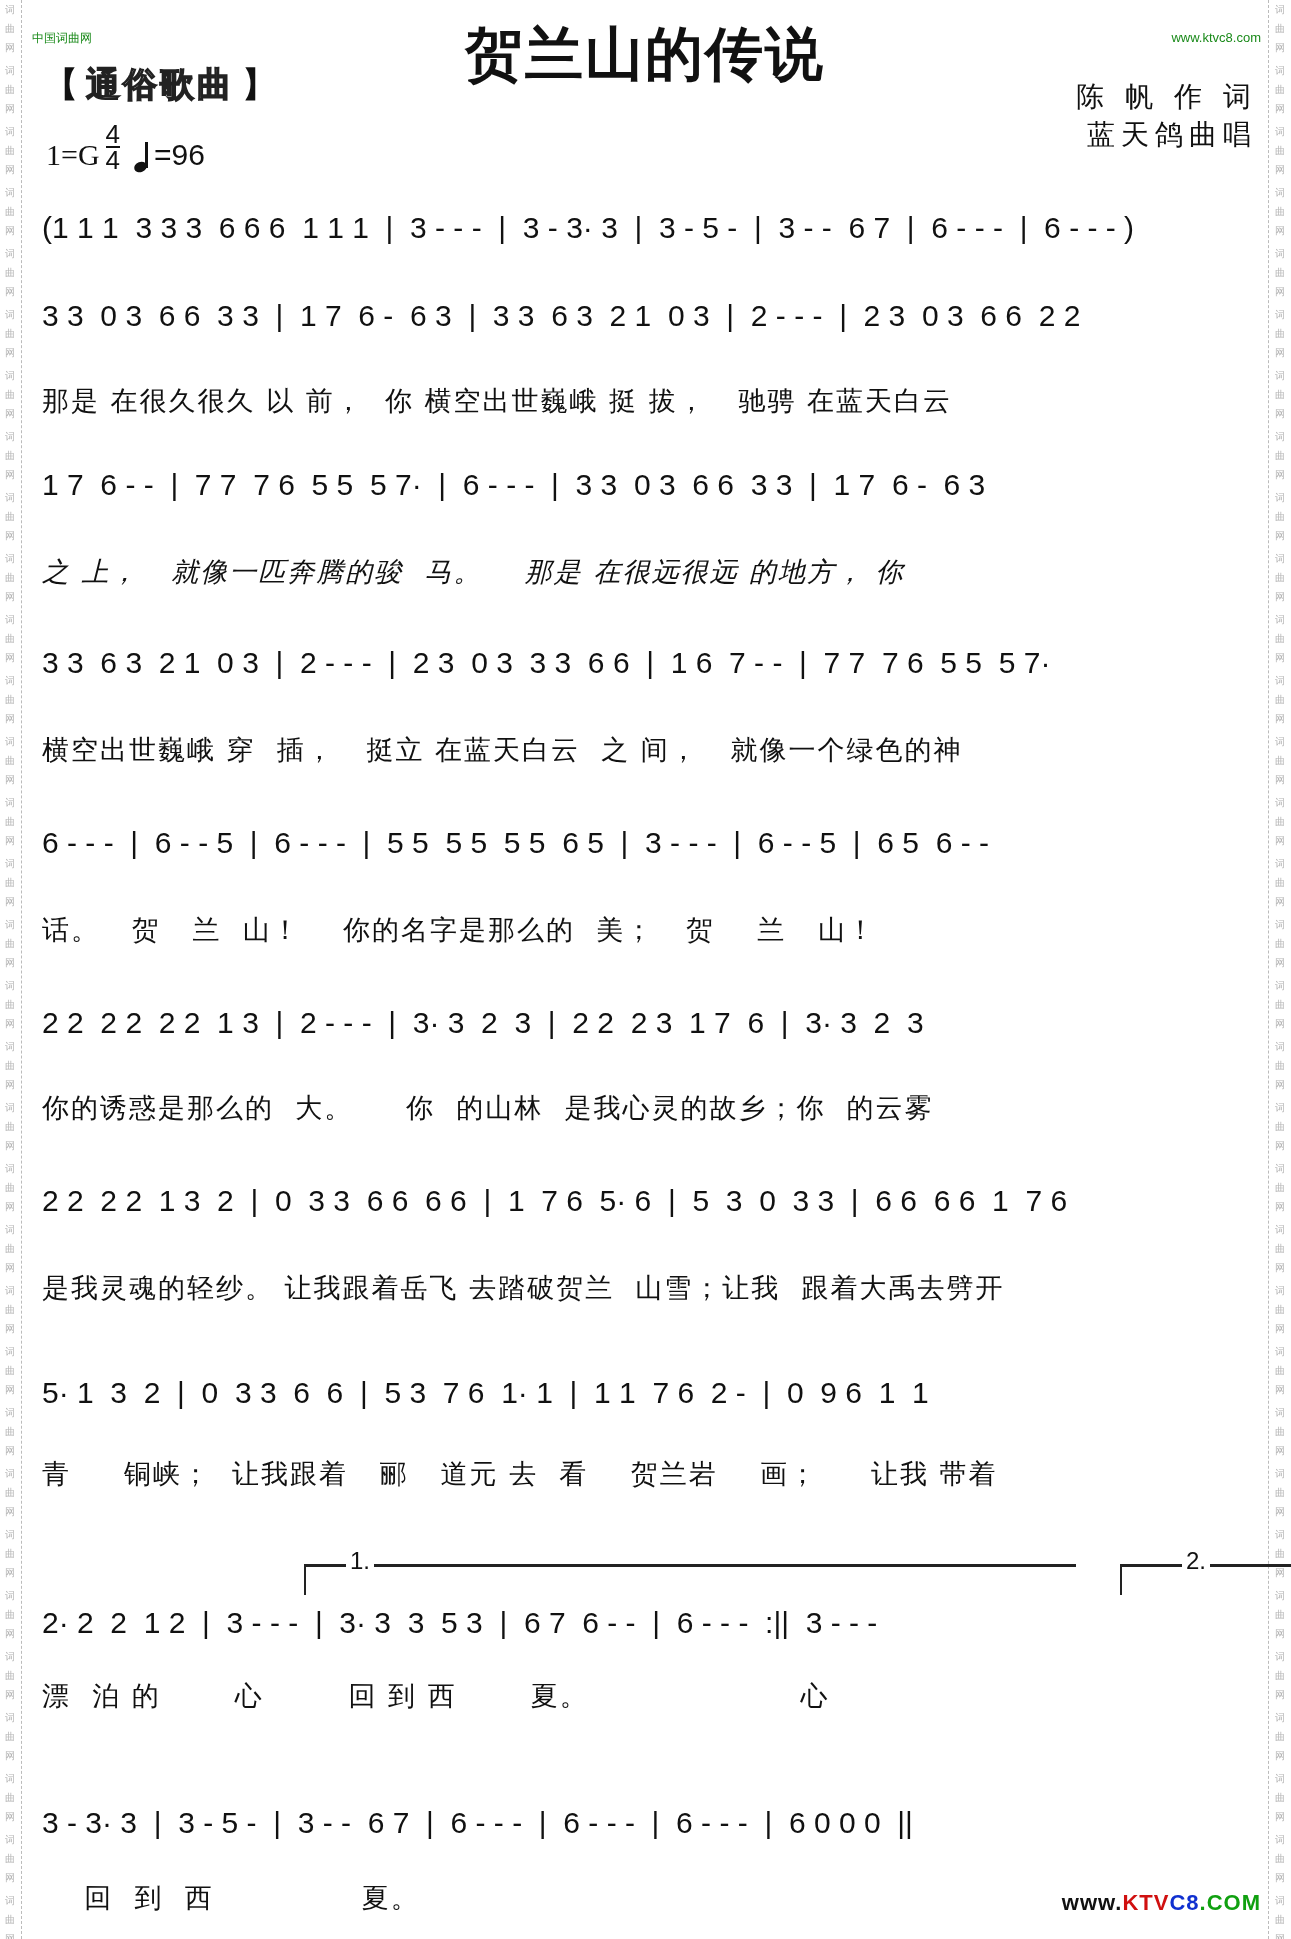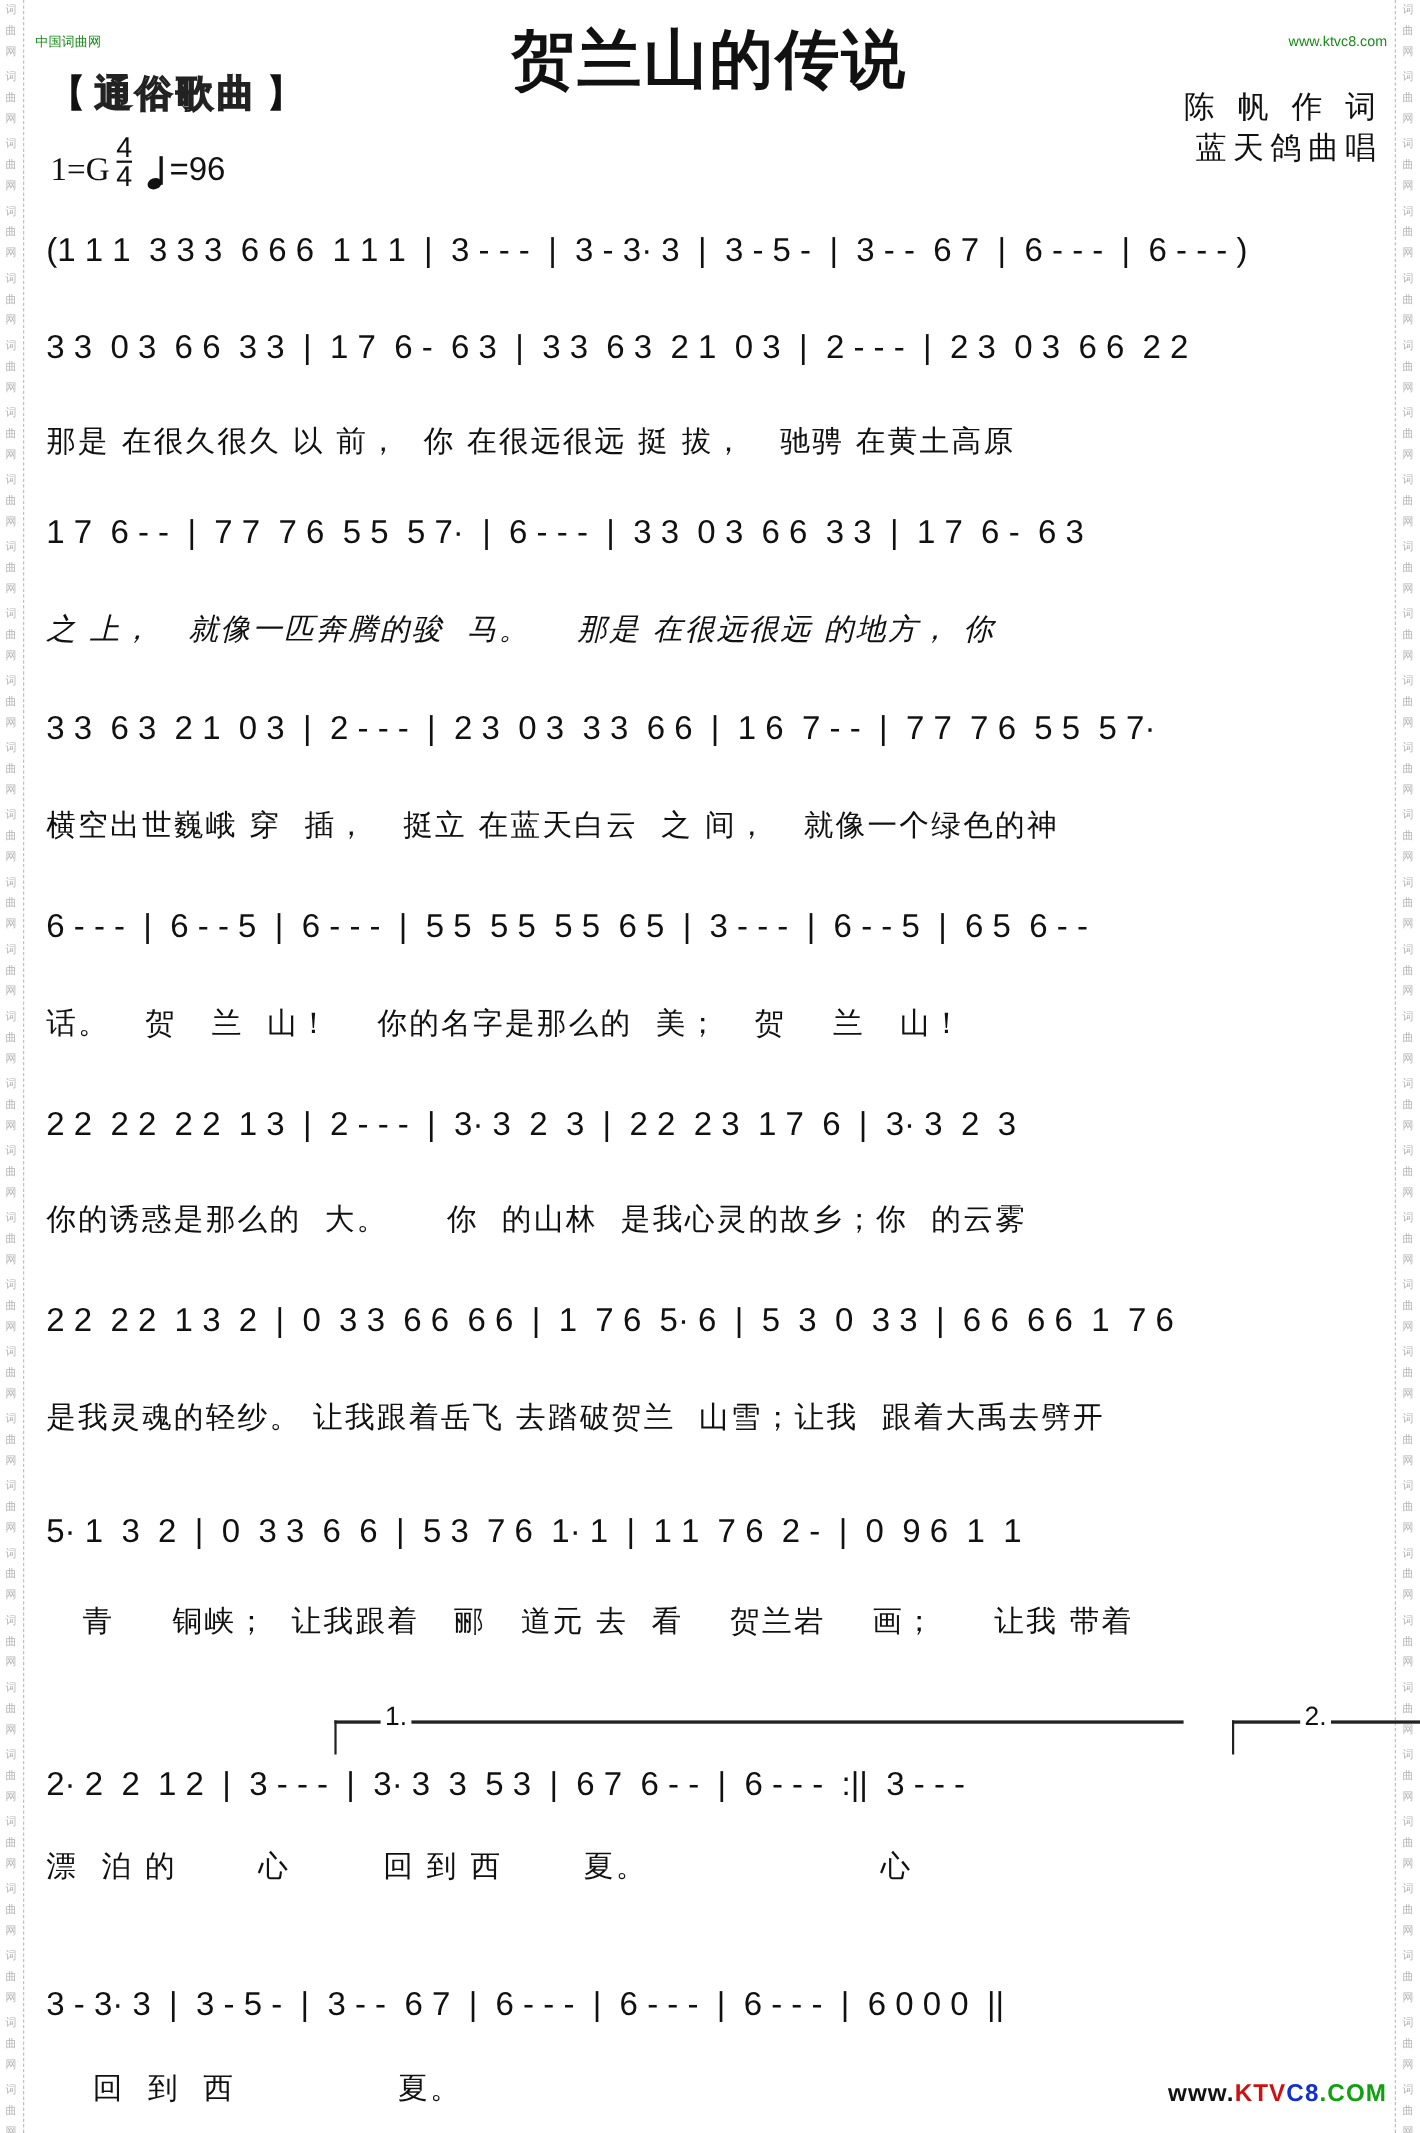--- a/index.html
+++ b/index.html
@@ -316,21 +316,21 @@
   <div>陈 帆 作 词</div>
   <div>蓝天鸽曲唱</div>
 </div>
 
 <div>
   <div class="row" style="top:205px;">
     <div class="notes">(1 1 1  3 3 3  6 6 6  1 1 1  |  3 - - -  |  3 - 3· 3  |  3 - 5 -  |  3 - -  6 7  |  6 - - -  |  6 - - - )</div>
   </div>
   <div class="row" style="top:293px;">
     <div class="notes">3 3  0 3  6 6  3 3  |  1 7  6 -  6 3  |  3 3  6 3  2 1  0 3  |  2 - - -  |  2 3  0 3  6 6  2 2</div>
-    <div class="lyrics" style="top:90px;">那是 在很久很久 以 前，  你 在很远很远 挺 拔，   驰骋 在黄土高原</div>
+    <div class="lyrics" style="top:90px;">那是 在很久很久 以 前，  你 横空出世巍峨 挺 拔，   驰骋 在蓝天白云</div>
   </div>
   <div class="row" style="top:462px;">
     <div class="notes">1 7  6 - -  |  7 7  7 6  5 5  5 7·  |  6 - - -  |  3 3  0 3  6 6  3 3  |  1 7  6 -  6 3</div>
     <div class="lyrics" style="top:92px;font-style:italic;">之 上，   就像一匹奔腾的骏  马。    那是 在很远很远 的地方， 你</div>
   </div>
   <div class="row" style="top:640px;">
     <div class="notes">3 3  6 3  2 1  0 3  |  2 - - -  |  2 3  0 3  3 3  6 6  |  1 6  7 - -  |  7 7  7 6  5 5  5 7·</div>
     <div class="lyrics" style="top:92px;">横空出世巍峨 穿  插，   挺立 在蓝天白云  之 间，   就像一个绿色的神</div>
   </div>
   <div class="row" style="top:820px;">
@@ -340,21 +340,21 @@
   <div class="row" style="top:1000px;">
     <div class="notes">2 2  2 2  2 2  1 3  |  2 - - -  |  3· 3  2  3  |  2 2  2 3  1 7  6  |  3· 3  2  3</div>
     <div class="lyrics" style="top:90px;">你的诱惑是那么的  大。     你  的山林  是我心灵的故乡；你  的云雾</div>
   </div>
   <div class="row" style="top:1178px;">
     <div class="notes">2 2  2 2  1 3  2  |  0  3 3  6 6  6 6  |  1  7 6  5· 6  |  5  3  0  3 3  |  6 6  6 6  1  7 6</div>
     <div class="lyrics" style="top:92px;">是我灵魂的轻纱。 让我跟着岳飞 去踏破贺兰  山雪；让我  跟着大禹去劈开</div>
   </div>
   <div class="row" style="top:1370px;">
     <div class="notes">5· 1  3  2  |  0  3 3  6  6  |  5 3  7 6  1· 1  |  1 1  7 6  2 -  |  0  9 6  1  1</div>
-    <div class="lyrics" style="top:86px;margin-left:33px;">青     铜峡；  让我跟着   郦   道元 去  看    贺兰岩    画；     让我 带着</div>
+    <div class="lyrics" style="top:86px;">青     铜峡；  让我跟着   郦   道元 去  看    贺兰岩    画；     让我 带着</div>
   </div>
   <div class="row" style="top:1600px;">
     <div class="volta" style="left:262px;width:770px;top:-36px;">
       <span style="left:40px;">1.</span>
     </div>
     <div class="volta" style="left:1078px;width:190px;top:-36px;">
       <span style="left:60px;">2.</span>
     </div>
     <div class="notes">2· 2  2  1 2  |  3 - - -  |  3· 3  3  5 3  |  6 7  6 - -  |  6 - - -  :||  3 - - -</div>
     <div class="lyrics" style="top:78px;">漂  泊 的       心        回 到 西       夏。                    心</div>

